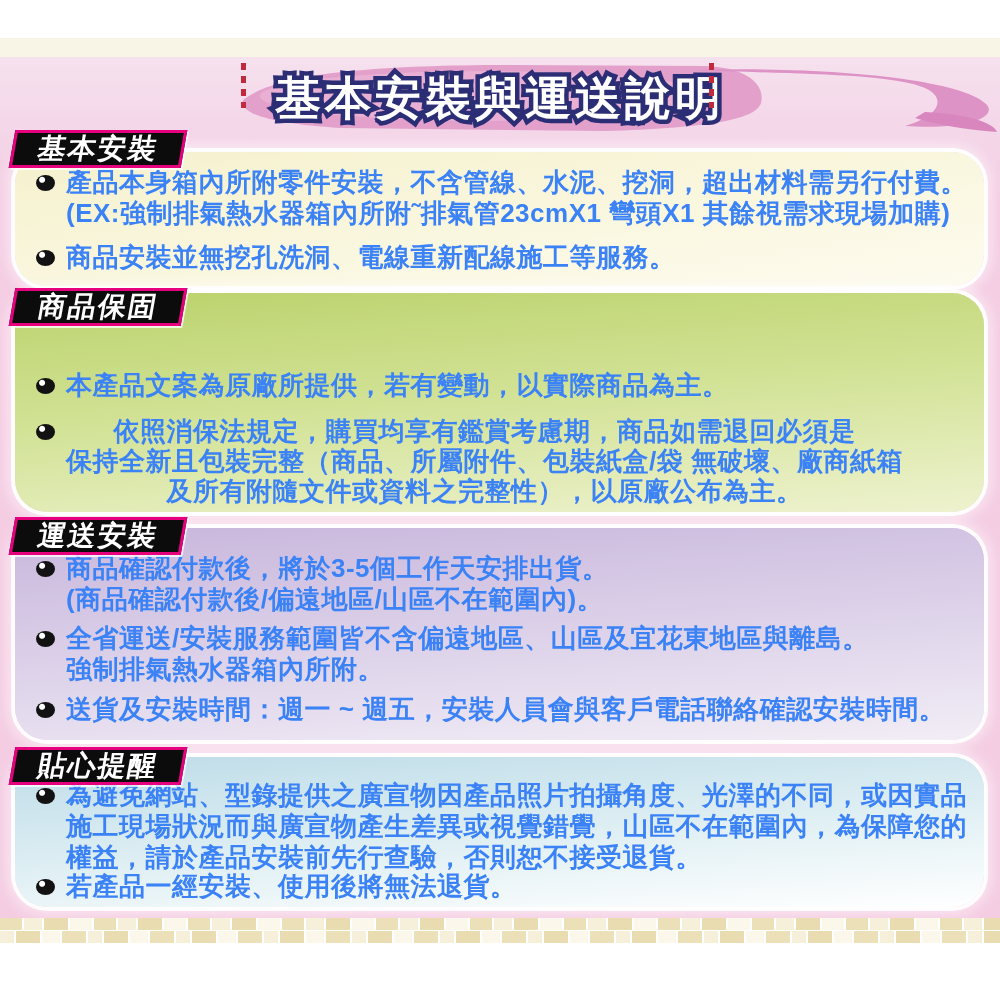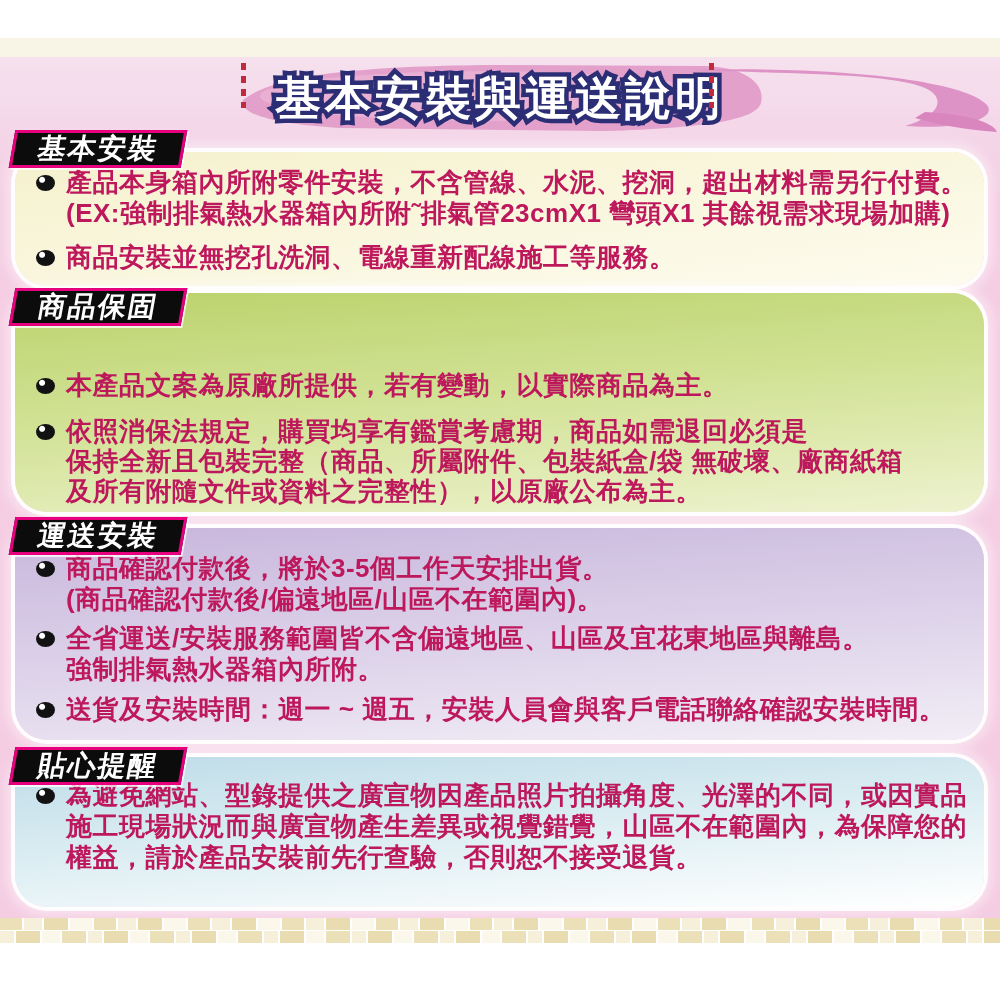--- a/index.html
+++ b/index.html
@@ -32,21 +32,21 @@
   
   .tab { position:absolute; left:12px; width:172px; height:38px; z-index:5;
          background:#0c0c0c; border:3px solid #e6007e; transform:skewX(-10deg);
          color:#ffffff; font-size:28px; font-weight:bold; letter-spacing:2px;
          text-align:center; line-height:32px;
          box-shadow:2px 2px 0 rgba(255,255,255,.75); }
   .tab1 { top:130px; } .tab2 { top:288px; } .tab3 { top:517px; } .tab4 { top:747px; }
 
   
   .bullet { position:absolute; left:36px; display:flex; gap:11px; z-index:4;
-            font-size:26px; font-weight:bold; color:#be185d; line-height:31px; letter-spacing:0.5px; }
+            font-size:26px; font-weight:bold; color:#3b82f6; line-height:31px; letter-spacing:0.5px; }
   .dot { flex:0 0 auto; width:19px; height:16px; margin-top:8px; border-radius:50%;
          background:radial-gradient(circle at 32% 30%, #ffffff 0 2.5px, #121212 3.5px); }
   .lines div { white-space:nowrap; }
 
   
   .mosaic { position:absolute; top:918px; left:0; width:1000px; z-index:2; }
   .mrow { height:13px; border-bottom:1px solid #fff; }
   .mrow1 { background:repeating-linear-gradient(90deg,
       #ece0b8 0 22px,#ffffff 22px 24px,#f6efd9 24px 42px,#ffffff 42px 44px,
       #e9dcb0 44px 68px,#ffffff 68px 70px,#fbf7ea 70px 92px,#ffffff 92px 94px); }
@@ -89,21 +89,21 @@
   </div>
 
   <div class="box box2"></div>
   <div class="tab tab2">商品保固</div>
   <div class="bullet" style="top:370px">
     <span class="dot"></span>
     <div class="lines">
       <div>本產品文案為原廠所提供，若有變動，以實際商品為主。</div>
     </div>
   </div>
-  <div class="bullet" style="top:416px; line-height:30px;">
+  <div class="bullet" style="top:416px; line-height:30px;text-align:center;">
     <span class="dot"></span>
     <div class="lines">
       <div>依照消保法規定，購買均享有鑑賞考慮期，商品如需退回必須是</div>
       <div>保持全新且包裝完整（商品、所屬附件、包裝紙盒/袋 無破壞、廠商紙箱</div>
       <div>及所有附隨文件或資料之完整性），以原廠公布為主。</div>
     </div>
   </div>
 
   <div class="box box3"></div>
   <div class="tab tab3">運送安裝</div>
@@ -131,19 +131,25 @@
   <div class="box box4"></div>
   <div class="tab tab4">貼心提醒</div>
   <div class="bullet" style="top:780px">
     <span class="dot"></span>
     <div class="lines">
       <div>為避免網站、型錄提供之廣宣物因產品照片拍攝角度、光澤的不同，或因實品</div>
       <div>施工現場狀況而與廣宣物產生差異或視覺錯覺，山區不在範圍內，為保障您的</div>
       <div>權益，請於產品安裝前先行查驗，否則恕不接受退貨。</div>
     </div>
   </div>
+  <div class="bullet" style="top:871px">
+    <span class="dot"></span>
+    <div class="lines">
+      <div>若產品一經安裝、使用後將無法退貨。</div>
+    </div>
+  </div>
 
   <div class="mosaic">
     <div class="mrow mrow1"></div>
     <div class="mrow mrow2"></div>
   </div>
 
 </div>
 
 </body></html>

